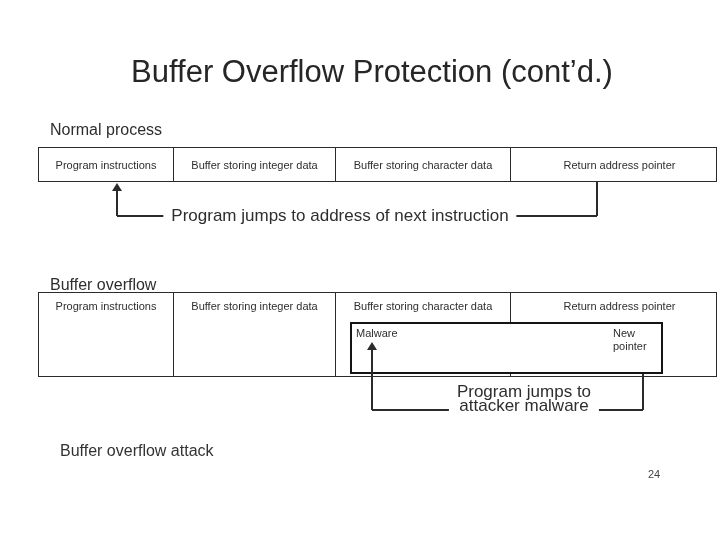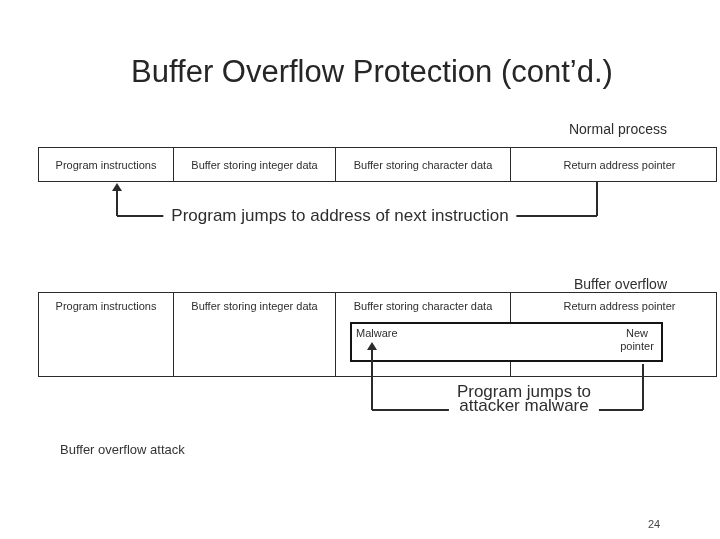--- a/index.html
+++ b/index.html
@@ -5,22 +5,22 @@
   html,body { margin:0; padding:0; background:#ffffff; }
   .slide {
     position:relative; width:720px; height:539px; background:#ffffff;
     font-family:"Liberation Sans", sans-serif; overflow:hidden; color:#2e2e2e;
   }
   .title {
     position:absolute; top:54px; left:12px; width:720px; text-align:center;
     font-size:31px; color:#262626; white-space:nowrap;
   }
   .section-label {
-    position:absolute; left:50px; width:617px; text-align:right;
-    font-size:14px; color:#2e2e2e;
+    position:absolute; left:50px; width:617px; text-align:left;
+    font-size:16px; color:#2e2e2e;
   }
   .tbl {
     position:absolute; left:38px; width:679px; display:flex;
     border:1.5px solid #2b2b2b; box-sizing:border-box; background:#fff;
   }
   .cell {
     box-sizing:border-box; border-right:1.5px solid #2b2b2b;
     display:flex; justify-content:center; text-align:center;
     font-size:11px; color:#2e2e2e; overflow:hidden;
   }
@@ -38,32 +38,32 @@
     border-left:5px solid transparent; border-right:5px solid transparent;
     border-bottom:8px solid #2b2b2b;
   }
   .arrow-caption {
     position:absolute; background:#ffffff; padding:0 8px; font-size:17px;
     color:#2e2e2e; white-space:nowrap; z-index:5;
   }
   .cap-jump1 { left:340px; top:216px; transform:translate(-50%,-50%); }
   .cap-jump2 { left:524px; top:399px; transform:translate(-50%,-50%); text-align:center; line-height:14px; }
   .thickbox {
-    position:absolute; left:350px; top:322px; width:313px; height:40px;
+    position:absolute; left:350px; top:322px; width:313px; height:52px;
     border:2.5px solid #141414; background:#ffffff; box-sizing:border-box;
-    display:flex; justify-content:space-between; font-size:11px; color:#2e2e2e; z-index:3;text-align:center;
+    display:flex; justify-content:space-between; font-size:11px; color:#2e2e2e; z-index:3;
   }
   .mb-left  { padding:3px 0 0 4px; }
   .mb-center{ padding-top:3px; }
   .mb-right { width:48px; padding:3px 0 0 0; line-height:13px; }
   .bottom-caption {
-    position:absolute; left:60px; top:442px; font-size:13px; color:#333333;
+    position:absolute; left:60px; top:442px; font-size:16px; color:#333333;
   }
   .page-number {
-    position:absolute; left:648px; top:518px; font-size:11px; color:#444444;
+    position:absolute; left:648px; top:468px; font-size:11px; color:#444444;
   }
   .z4 { z-index:4; }
 </style>
 </head>
 <body>
 
 <div class="slide">
 
   <div class="title">Buffer Overflow Protection (cont’d.)</div>
 

